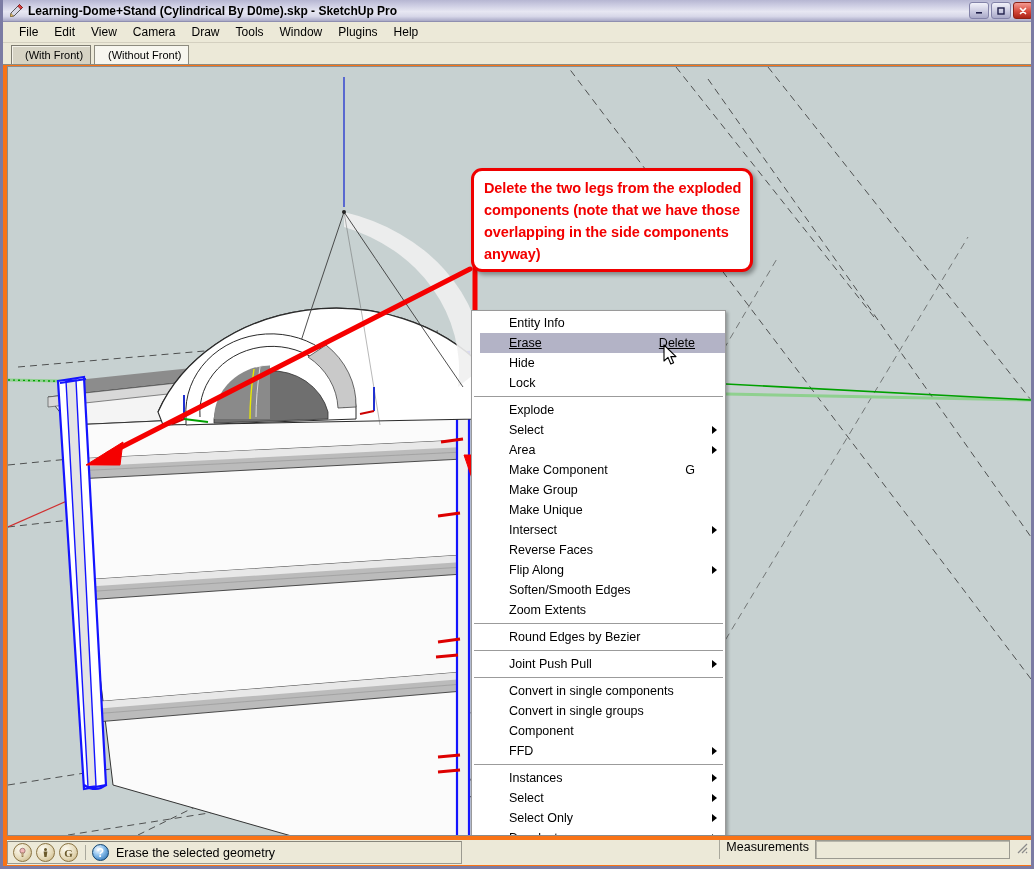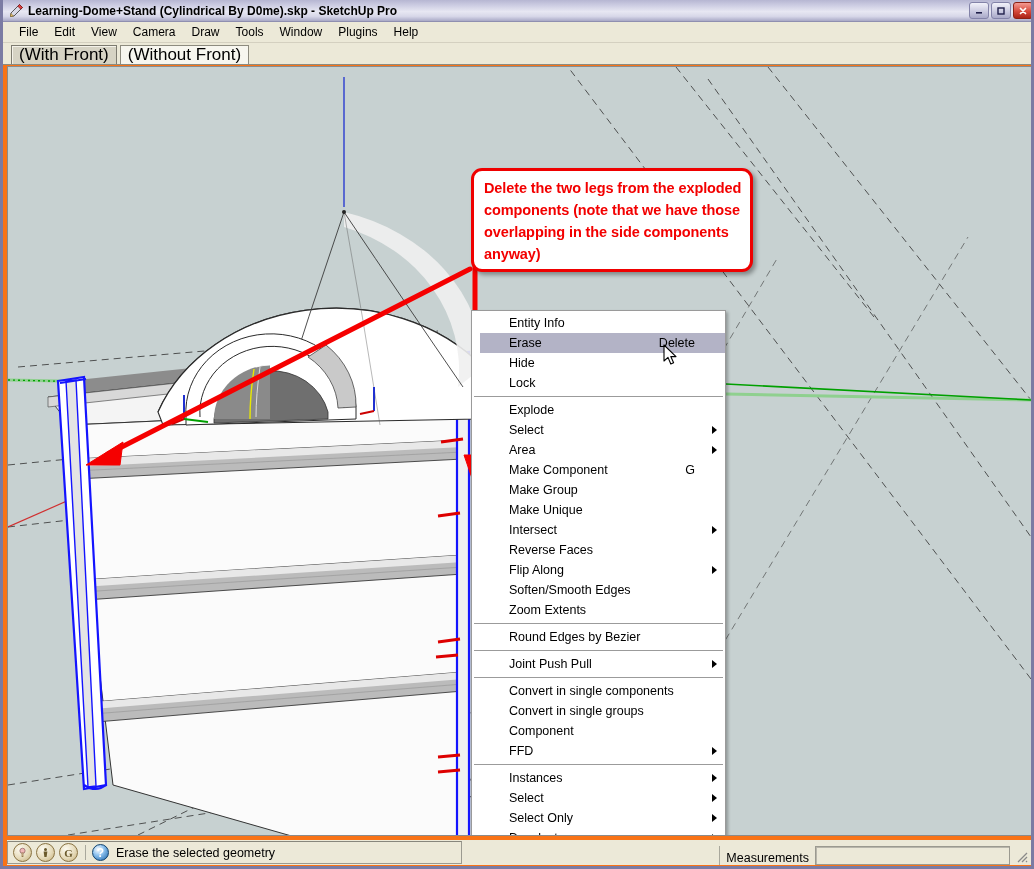--- a/index.html
+++ b/index.html
@@ -99,22 +99,22 @@
     left: 0; top: 43px;
     width: 1034px; height: 22px;
     background: #ece9d8;
     display: flex;
     align-items: flex-end;
     padding-left: 8px;
     box-sizing: border-box;
     border-bottom: 1px solid #8d8b7f;
   }
   .scene-tab {
-    font-size: 17px;
-    padding: 2px 7px 2px 7px;
+    font-size: 11px;
+    padding: 2px 7px 2px 13px;
     margin-right: 3px;
     background: #ece9d8;
     border: 1px solid #8d8b7f;
     border-bottom: none;
     color: #000;
     white-space: nowrap;
     line-height: 14px;
     cursor: default;
   }
   .scene-tab.active {
@@ -188,20 +188,21 @@
   }
   .ctx-item .label { flex: 1 1 auto; }
   .ctx-item .accel {
     font-size: 12.5px;
     color: #000;
     margin-left: auto;
     padding-right: 22px;
   }
   .ctx-item.selected {
     background: #b3b3c6;
+    text-decoration: underline;
   }
   .ctx-arrow {
     position: absolute;
     right: 8px; top: 50%;
     transform: translateY(-50%);
     width: 0; height: 0;
     border-left: 5px solid #000;
     border-top: 4px solid transparent;
     border-bottom: 4px solid transparent;
   }
@@ -274,21 +275,21 @@
   #status-message {
     font-size: 12.5px;
     color: #000;
     white-space: nowrap;
   }
   #status-right {
     position: absolute;
     right: 0; top: 0;
     height: 25px;
     display: flex;
-    align-items: flex-end;
+    align-items: flex-start;
   }
   .status-sep-v {
     width: 1px; height: 19px;
     background: #a9a89c;
     margin-left: 6px; margin-right: 6px;
   }
   #measure-label {
     font-size: 12.5px;
     color: #000;
     margin-right: 6px;

